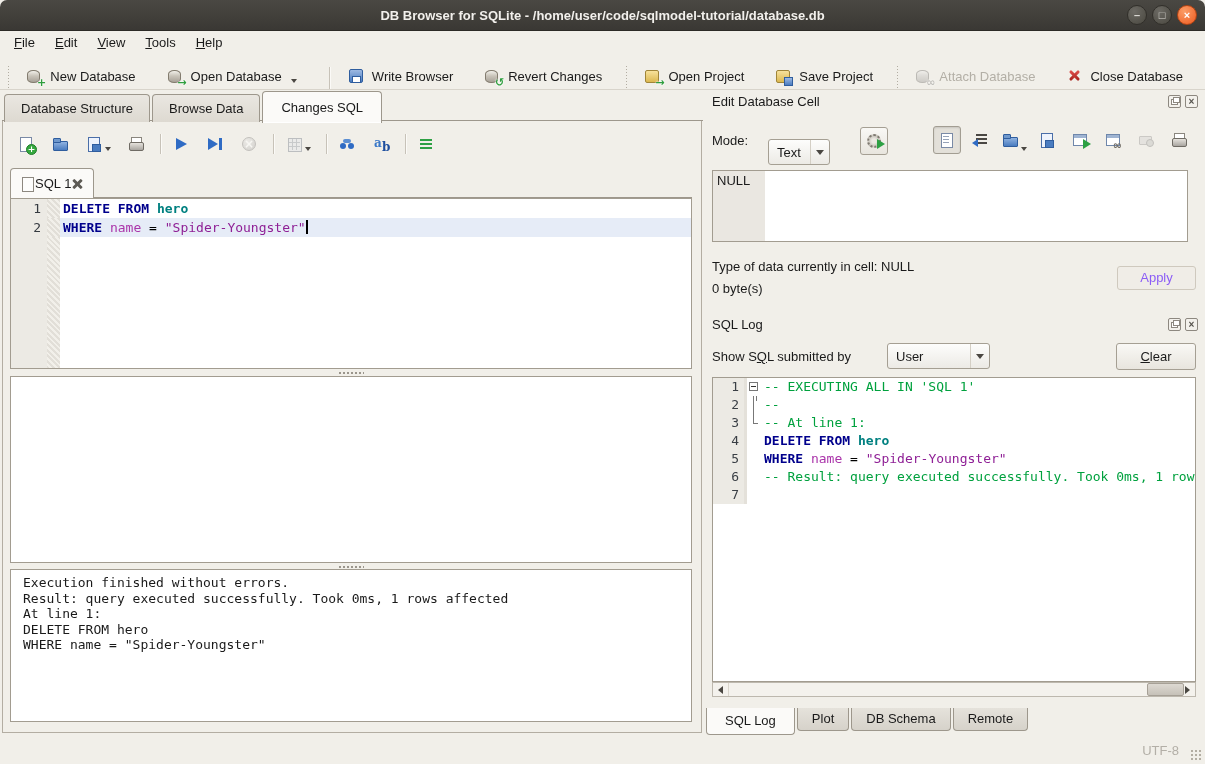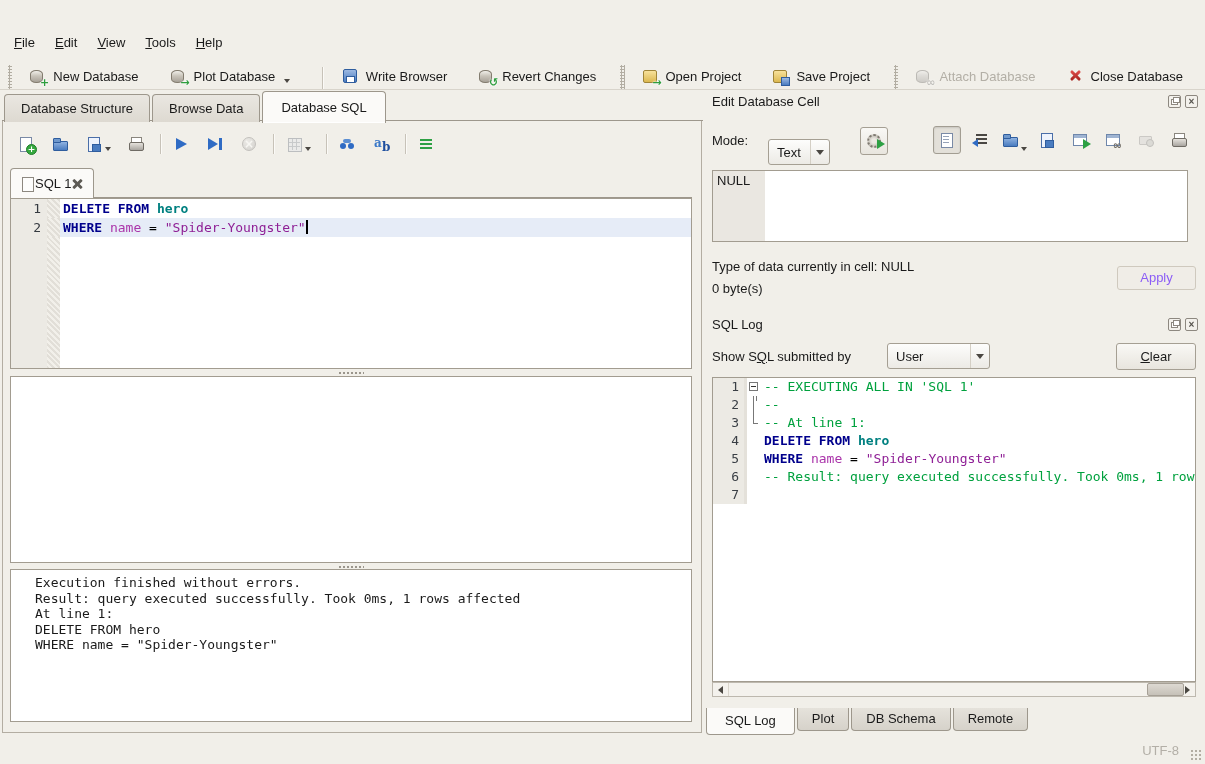--- a/index.html
+++ b/index.html
@@ -145,21 +145,21 @@
   .tok-identifier{color:var(--syn-identifier);}
   .tok-string{color:var(--syn-string);}
   .tok-comment{color:var(--syn-comment);}
   .tok-plain{color:var(--syn-plain);}
   .splitdots{position:absolute;left:10px;width:682px;height:5px;z-index:2;}
   .splitdots i{display:block;width:26px;height:4px;margin:1px auto 0;
     background-image:radial-gradient(#9a958c 1px,transparent 1.1px);background-size:4px 4px;}
   #results{position:absolute;left:10px;top:376px;width:682px;height:187px;background:#fff;
     border:1px solid #a29c90;box-sizing:border-box;z-index:2;}
   #messages{position:absolute;left:10px;top:569px;width:682px;height:153px;background:#fff;
-    border:1px solid #a29c90;box-sizing:border-box;z-index:2;padding:5px 24px;
+    border:1px solid #a29c90;box-sizing:border-box;z-index:2;padding:5px 12px;
     font-family:"DejaVu Sans Mono",monospace;font-size:13px;line-height:15.5px;white-space:pre;overflow:hidden;}
   
   .dockhdr{position:absolute;left:712px;width:486px;height:16px;display:flex;align-items:center;}
   .dockhdr .htitle{flex:1;}
   .dockbtn{width:13px;height:13px;border:1px solid #8d8880;background:#f3f1ec;border-radius:2px;
     position:relative;margin-left:4px;box-sizing:border-box;}
   .dockbtn.restore::before{content:"";position:absolute;left:2px;top:3px;width:5px;height:4px;border:1px solid #8d8880;background:#fff;}
   .dockbtn.restore::after{content:"";position:absolute;left:4px;top:1px;width:5px;height:4px;border:1px solid #8d8880;background:#fff;}
   .dockbtn.close::before{content:"×";position:absolute;left:0;right:0;top:-1px;text-align:center;
     font:bold 10px/13px "Liberation Sans",sans-serif;color:#55524c;}
@@ -218,38 +218,52 @@
   #statusbar{position:absolute;left:0;top:735px;width:100%;height:29px;}
   #encoding{position:absolute;right:26px;top:8px;color:#b3afa7;}
   #sizegrip{position:absolute;right:3px;bottom:3px;width:12px;height:12px;
     background-image:radial-gradient(#b2ada2 1px,transparent 1.2px);background-size:4px 4px;}
 </style>
 </head>
 <body>
 
 <div id="app">
 
+  <div id="titlebar">
+    <span class="title">DB Browser for SQLite - /home/user/code/sqlmodel-tutorial/database.db</span>
+    <span class="winbtns">
+        <span class="winbtn">
+          <span>–</span>
+        </span>
+        <span class="winbtn">
+          <span>□</span>
+        </span>
+        <span class="winbtn close">
+          <span>×</span>
+        </span>
+      </span>
+  </div>
 
   <div id="menubar">
       <span class="menu-item"><u>F</u>ile</span>
       <span class="menu-item"><u>E</u>dit</span>
       <span class="menu-item"><u>V</u>iew</span>
       <span class="menu-item"><u>T</u>ools</span>
       <span class="menu-item"><u>H</u>elp</span>
     </div>
 
   <div id="toolbar">
       <span class="grip"></span>
       <span class="tbtn">
         <span class="ic ic-db ic-db-new"></span>
         <span>New Database</span>
       </span>
       <span class="tbtn">
         <span class="ic ic-db ic-db-open"></span>
-        <span>Plot Database</span>
+        <span>Open Database</span>
         <i class="caret"></i>
       </span>
       <span class="tsep"></span>
       <span class="tbtn">
         <span class="ic ic-floppy"></span>
         <span>Write Browser</span>
       </span>
       <span class="tbtn">
         <span class="ic ic-db ic-db-revert"></span>
         <span>Revert Changes</span>
@@ -270,21 +284,21 @@
       </span>
       <span class="tbtn">
         <span class="ic ic-x"></span>
         <span>Close Database</span>
       </span>
     </div>
 
   <div id="maintabs">
       <span class="mtab">Database Structure</span>
       <span class="mtab">Browse Data</span>
-      <span class="mtab active">Database SQL</span>
+      <span class="mtab active">Changes SQL</span>
     </div>
   <div id="tabline"></div>
   <div id="leftframe"></div>
 
   <div id="sqltoolbar">
       <span class="itbtn">
         <span class="ic ic-doc ic-tabnew"></span>
       </span>
       <span class="itbtn">
         <span class="ic ic-folder"></span>

